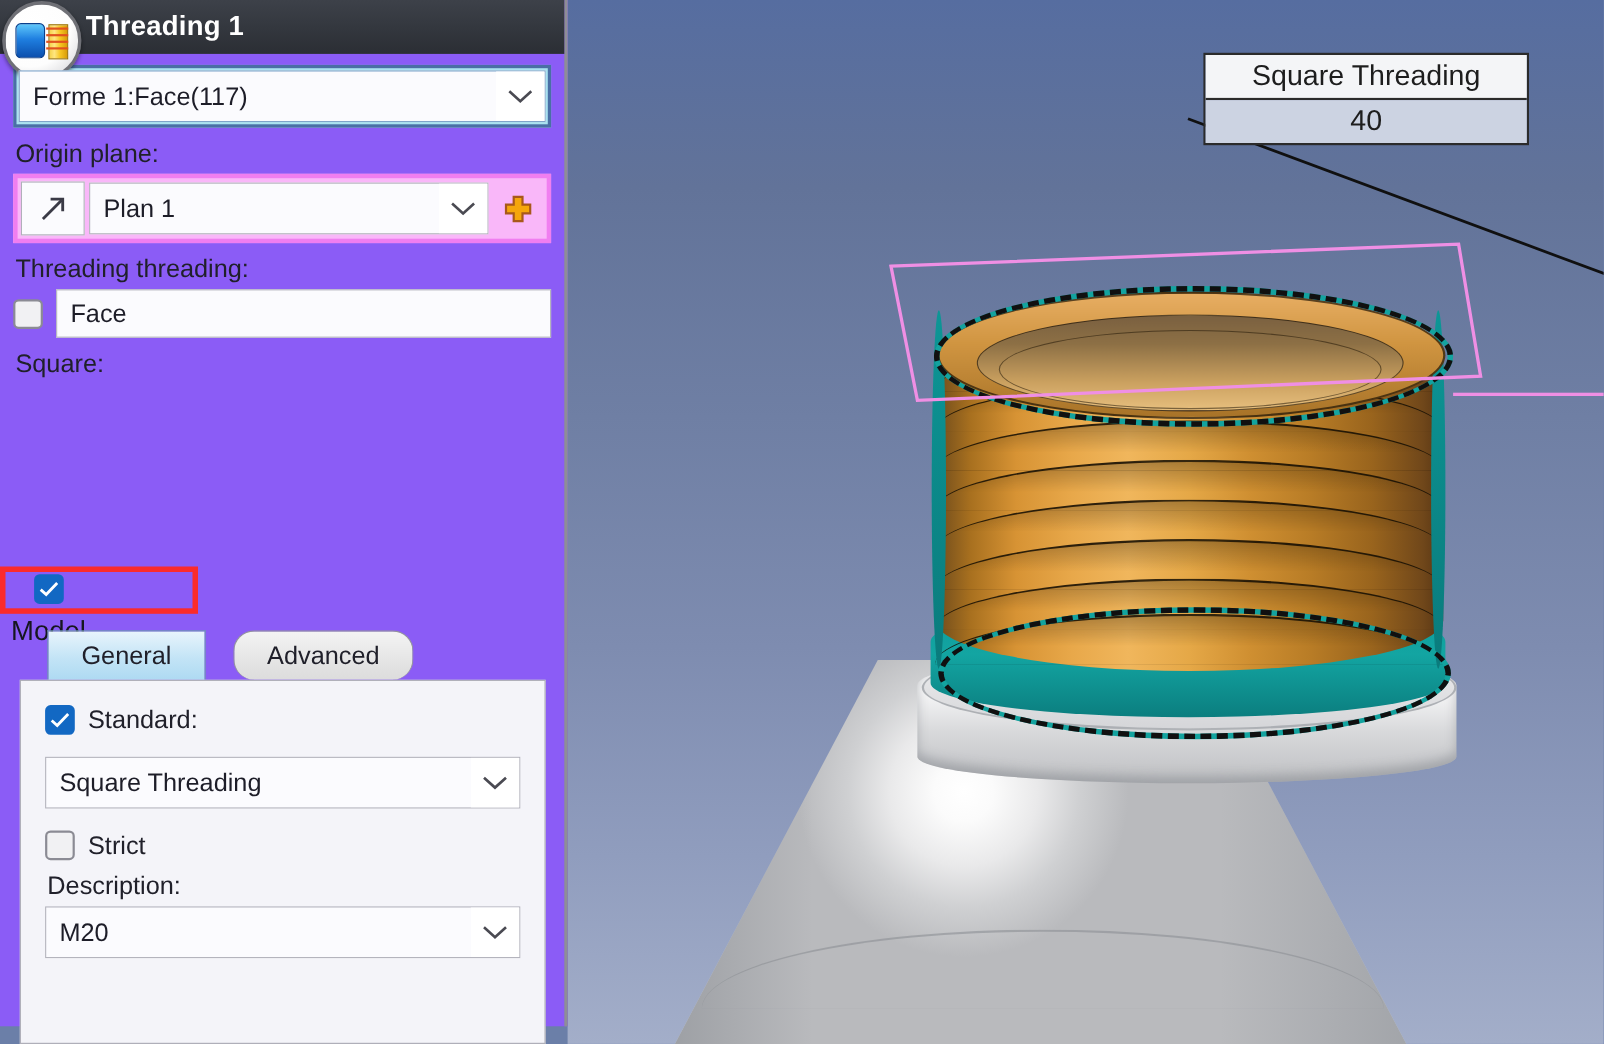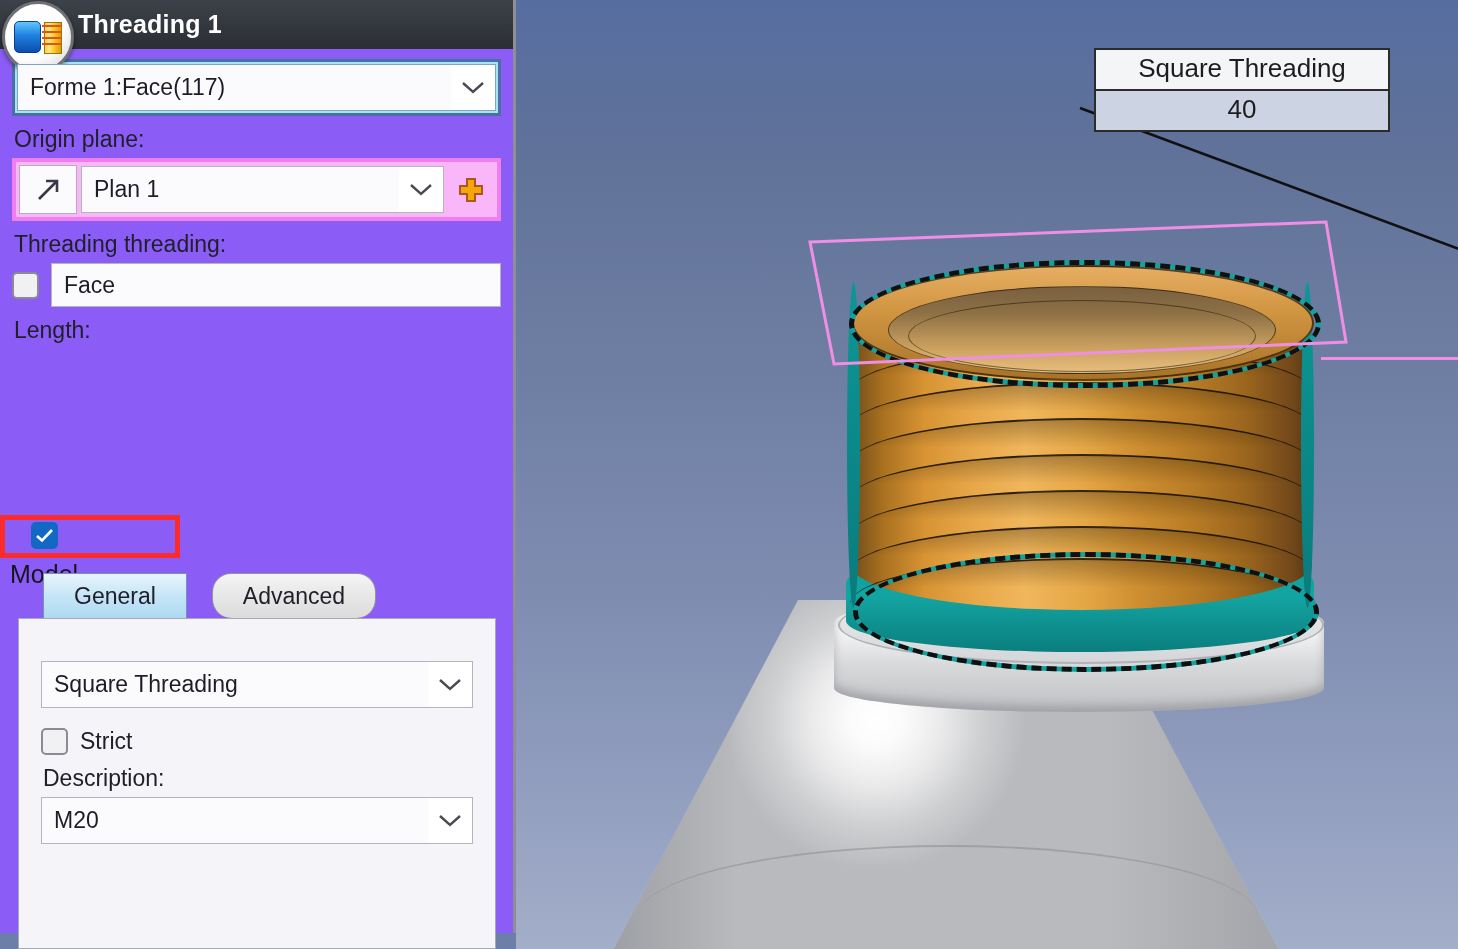--- a/index.html
+++ b/index.html
@@ -385,39 +385,47 @@
       </div>
 
       <div class="lbl">Threading threading:</div>
       <div class="check-row">
         <span class="cb"></span>
         <span class="field">
           <span class="val">Face</span>
         </span>
       </div>
 
-      <div class="lbl">Length:</div>
+      <div class="lbl">Square:</div>
     </div>
 
     <div class="model-row">
       <span class="cb on">
         <svg width="19" height="15" viewBox="0 0 19 15">
             <path d="M2 8 L7 12.5 L17 2" fill="none" stroke="#ffffff" stroke-width="2.6"></path>
           </svg>
       </span>
       <span class="txt">Model</span>
     </div>
     <div class="red-annot"></div>
 
     <div class="tabs">
       <div class="tab active">General</div>
       <div class="tab inactive">Advanced</div>
     </div>
 
     <div class="tabpanel">
+      <div class="check-row">
+        <span class="cb on">
+          <svg width="19" height="15" viewBox="0 0 19 15">
+              <path d="M2 8 L7 12.5 L17 2" fill="none" stroke="#ffffff" stroke-width="2.6"></path>
+            </svg>
+        </span>
+        <span class="txt" style="font-size:23px;color:#20202a">Standard:</span>
+      </div>
 
       <div class="tp-gap"></div>
       <div class="combo">
         <span class="val">Square Threading</span>
         <span class="chev">
           <svg width="24" height="14" viewBox="0 0 24 14">
               <path d="M2 2 L12 11 L22 2" fill="none" stroke="#4a4a52" stroke-width="2.4"></path>
             </svg>
         </span>
       </div>

